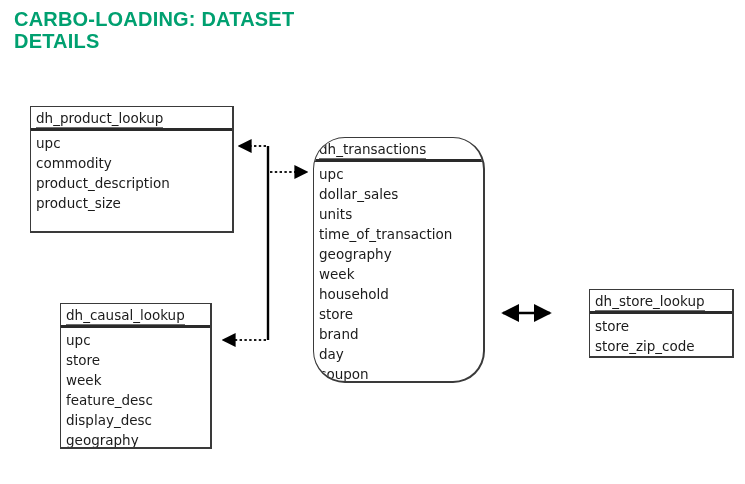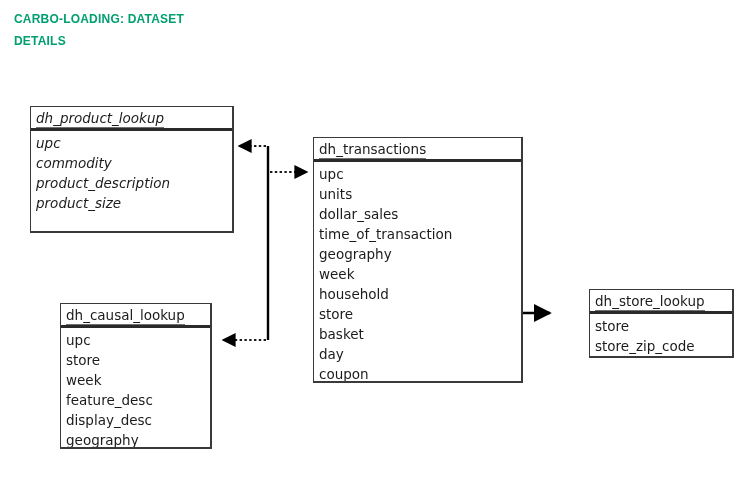--- a/index.html
+++ b/index.html
@@ -16,21 +16,21 @@
   }
 
   #page-title {
     position: absolute;
     left: 14px;
     top: 8px;
     width: 420px;
     color: #00a070;
     font-family: "Liberation Sans", sans-serif;
     font-weight: bold;
-    font-size: 12px;
+    font-size: 20px;
     line-height: 22px;
     letter-spacing: 0.2px;
   }
 
   
   .entity {
     position: absolute;
     box-sizing: border-box;
     background: #ffffff;
     border: 1px solid #3a3a3a;
@@ -101,46 +101,46 @@
 
   <g>
     <path d="M 266 340 L 223 340" stroke="#1a1a1a" stroke-width="2" stroke-dasharray="2.4 2.4" fill="none" marker-end="url(#arrow-end)"></path>
   </g>
 
   <g>
     <path d="M 503 313 L 550 313" stroke="#000000" stroke-width="2.6" fill="none" marker-start="url(#arrow-start)" marker-end="url(#arrow-end)"></path>
   </g>
 </svg>
 
-<div class="entity" style="left:30px; top:106px; width:204px; height:127px;font-style:italic;">
+<div class="entity" style="left:30px; top:106px; width:204px; height:127px;">
   <div class="entity-header">
     <span>dh_product_lookup</span>
   </div>
   <div class="entity-fields">
     <div class="field">upc</div>
     <div class="field">commodity</div>
     <div class="field">product_description</div>
     <div class="field">product_size</div>
   </div>
 </div>
 
-<div class="entity" style="left:313px; top:137px; width:210px; height:246px;">
+<div class="entity" style="left:313px; top:137px; width:172px; height:246px;border-radius:32px;">
   <div class="entity-header">
     <span>dh_transactions</span>
   </div>
   <div class="entity-fields">
     <div class="field">upc</div>
+    <div class="field">dollar_sales</div>
     <div class="field">units</div>
-    <div class="field">dollar_sales</div>
     <div class="field">time_of_transaction</div>
     <div class="field">geography</div>
     <div class="field">week</div>
     <div class="field">household</div>
     <div class="field">store</div>
-    <div class="field">basket</div>
+    <div class="field">brand</div>
     <div class="field">day</div>
     <div class="field">coupon</div>
   </div>
 </div>
 
 <div class="entity" style="left:60px; top:303px; width:152px; height:146px;">
   <div class="entity-header">
     <span>dh_causal_lookup</span>
   </div>
   <div class="entity-fields">

